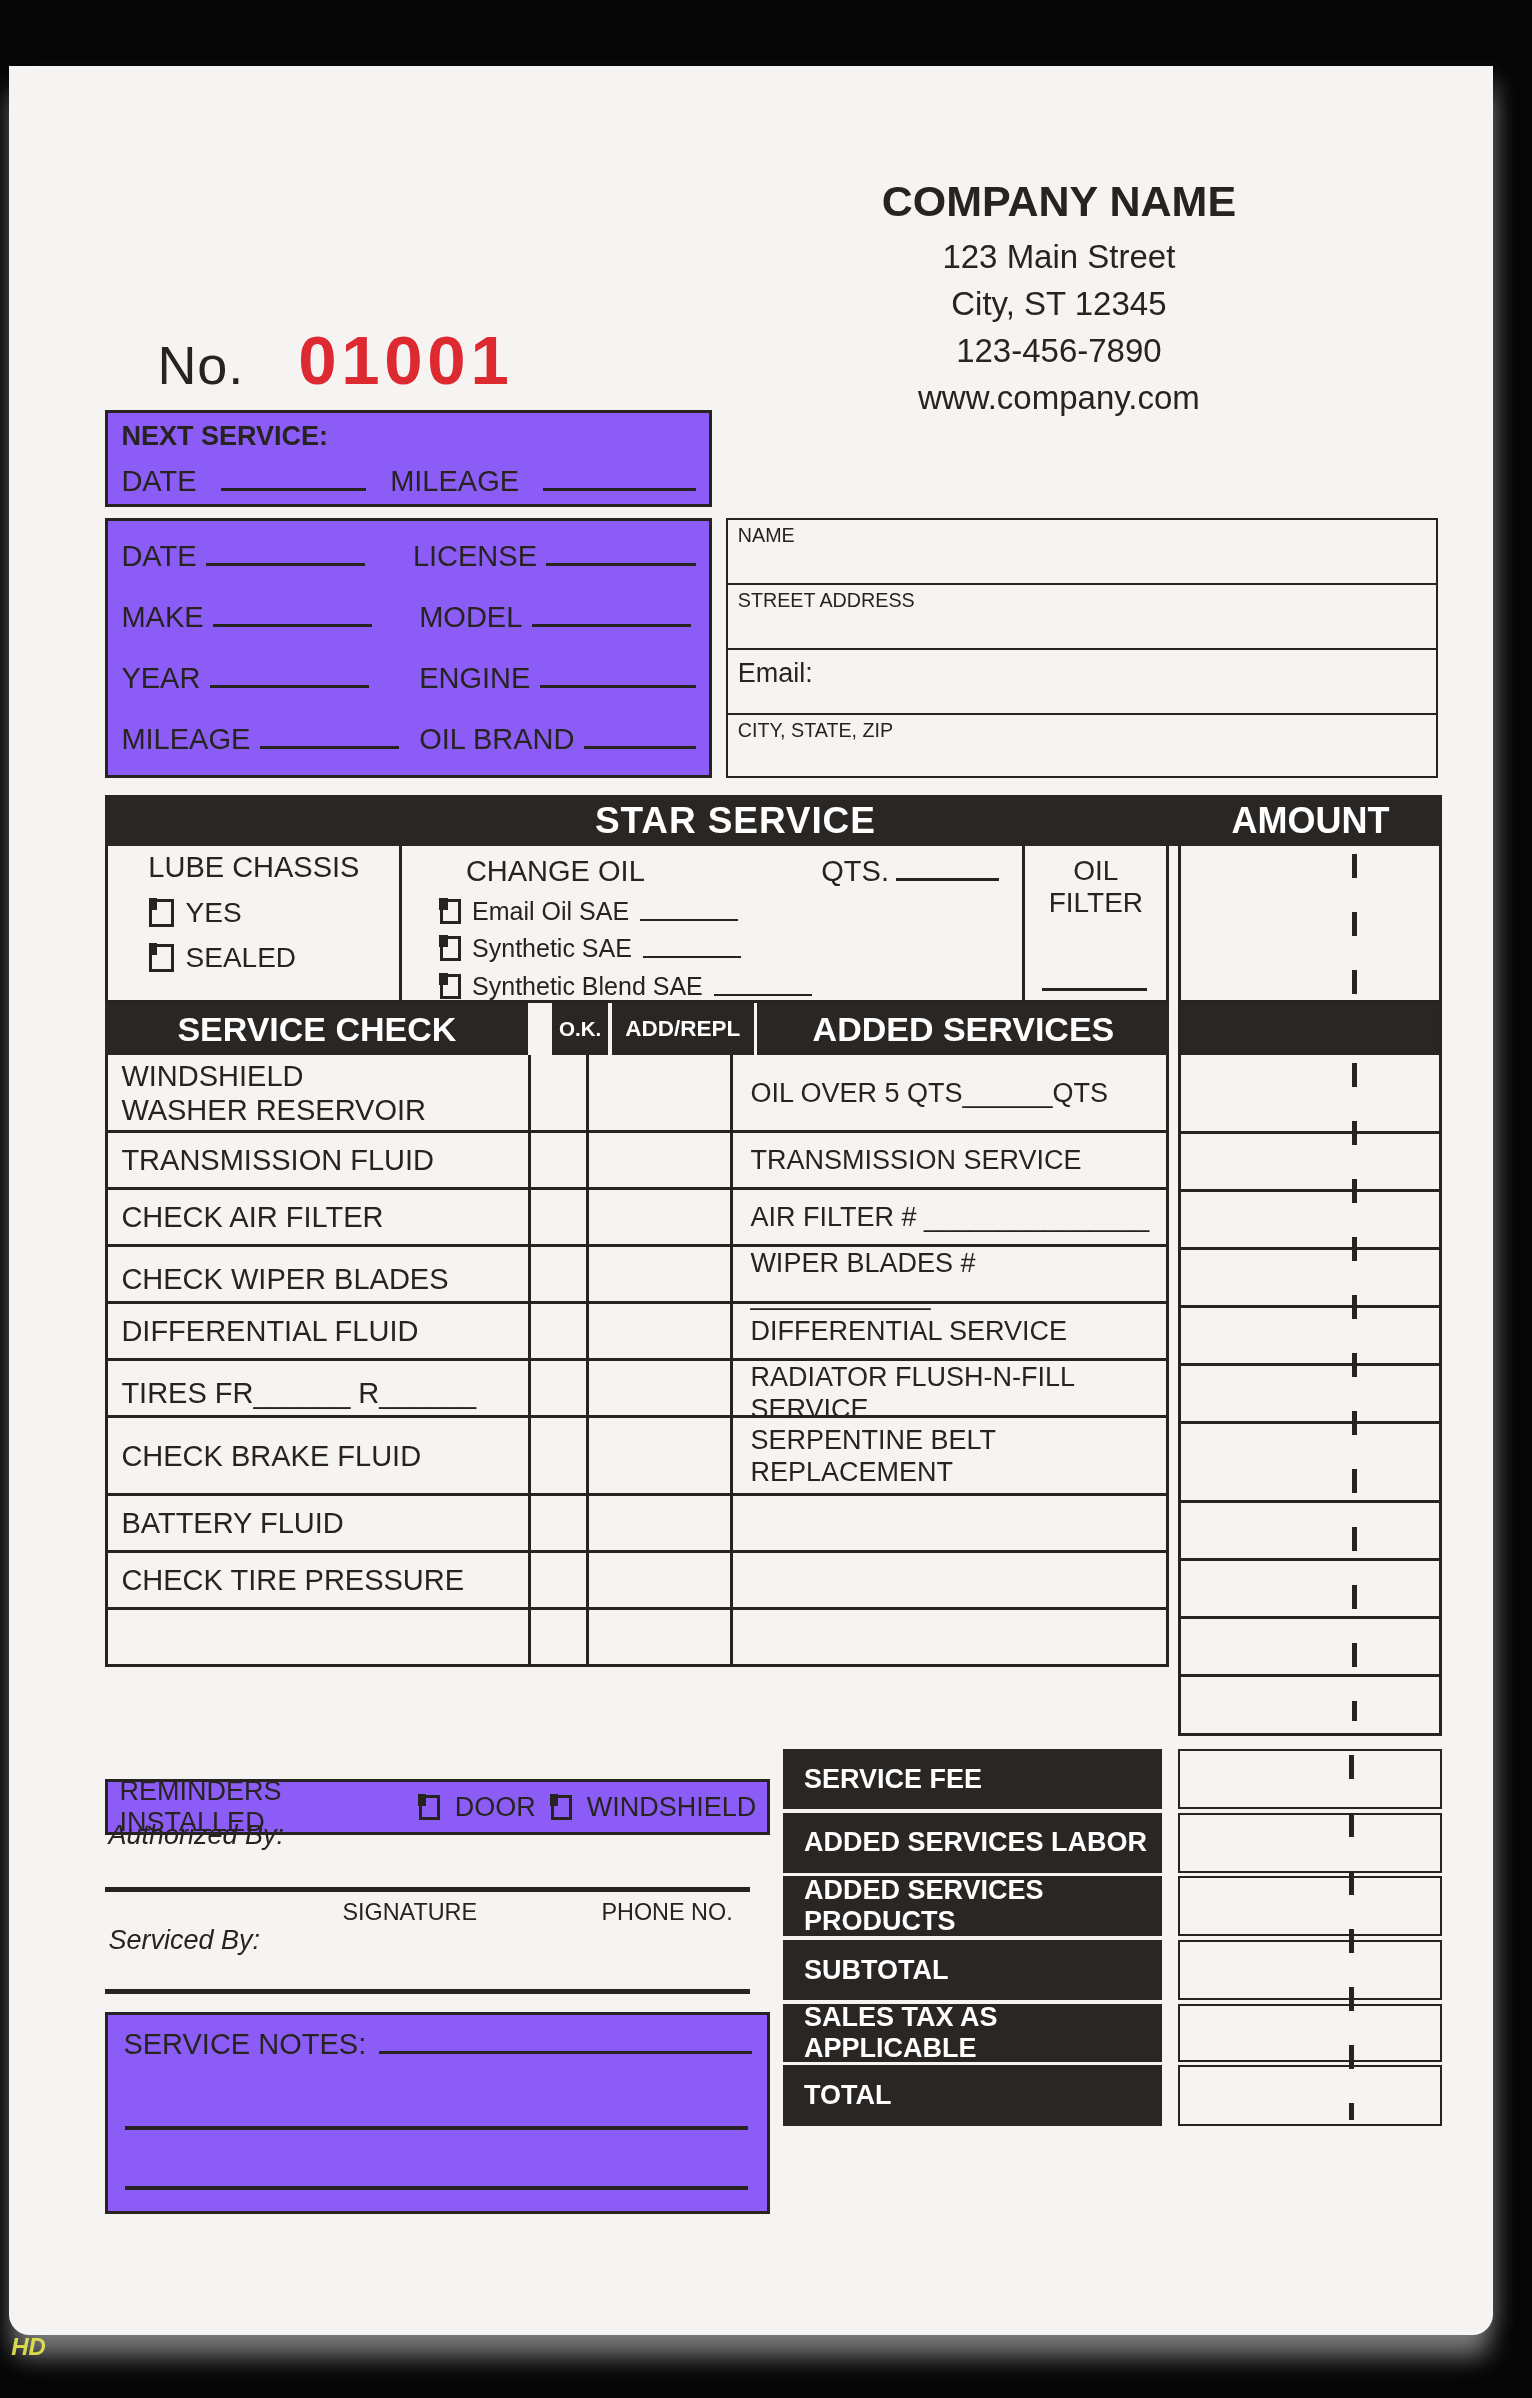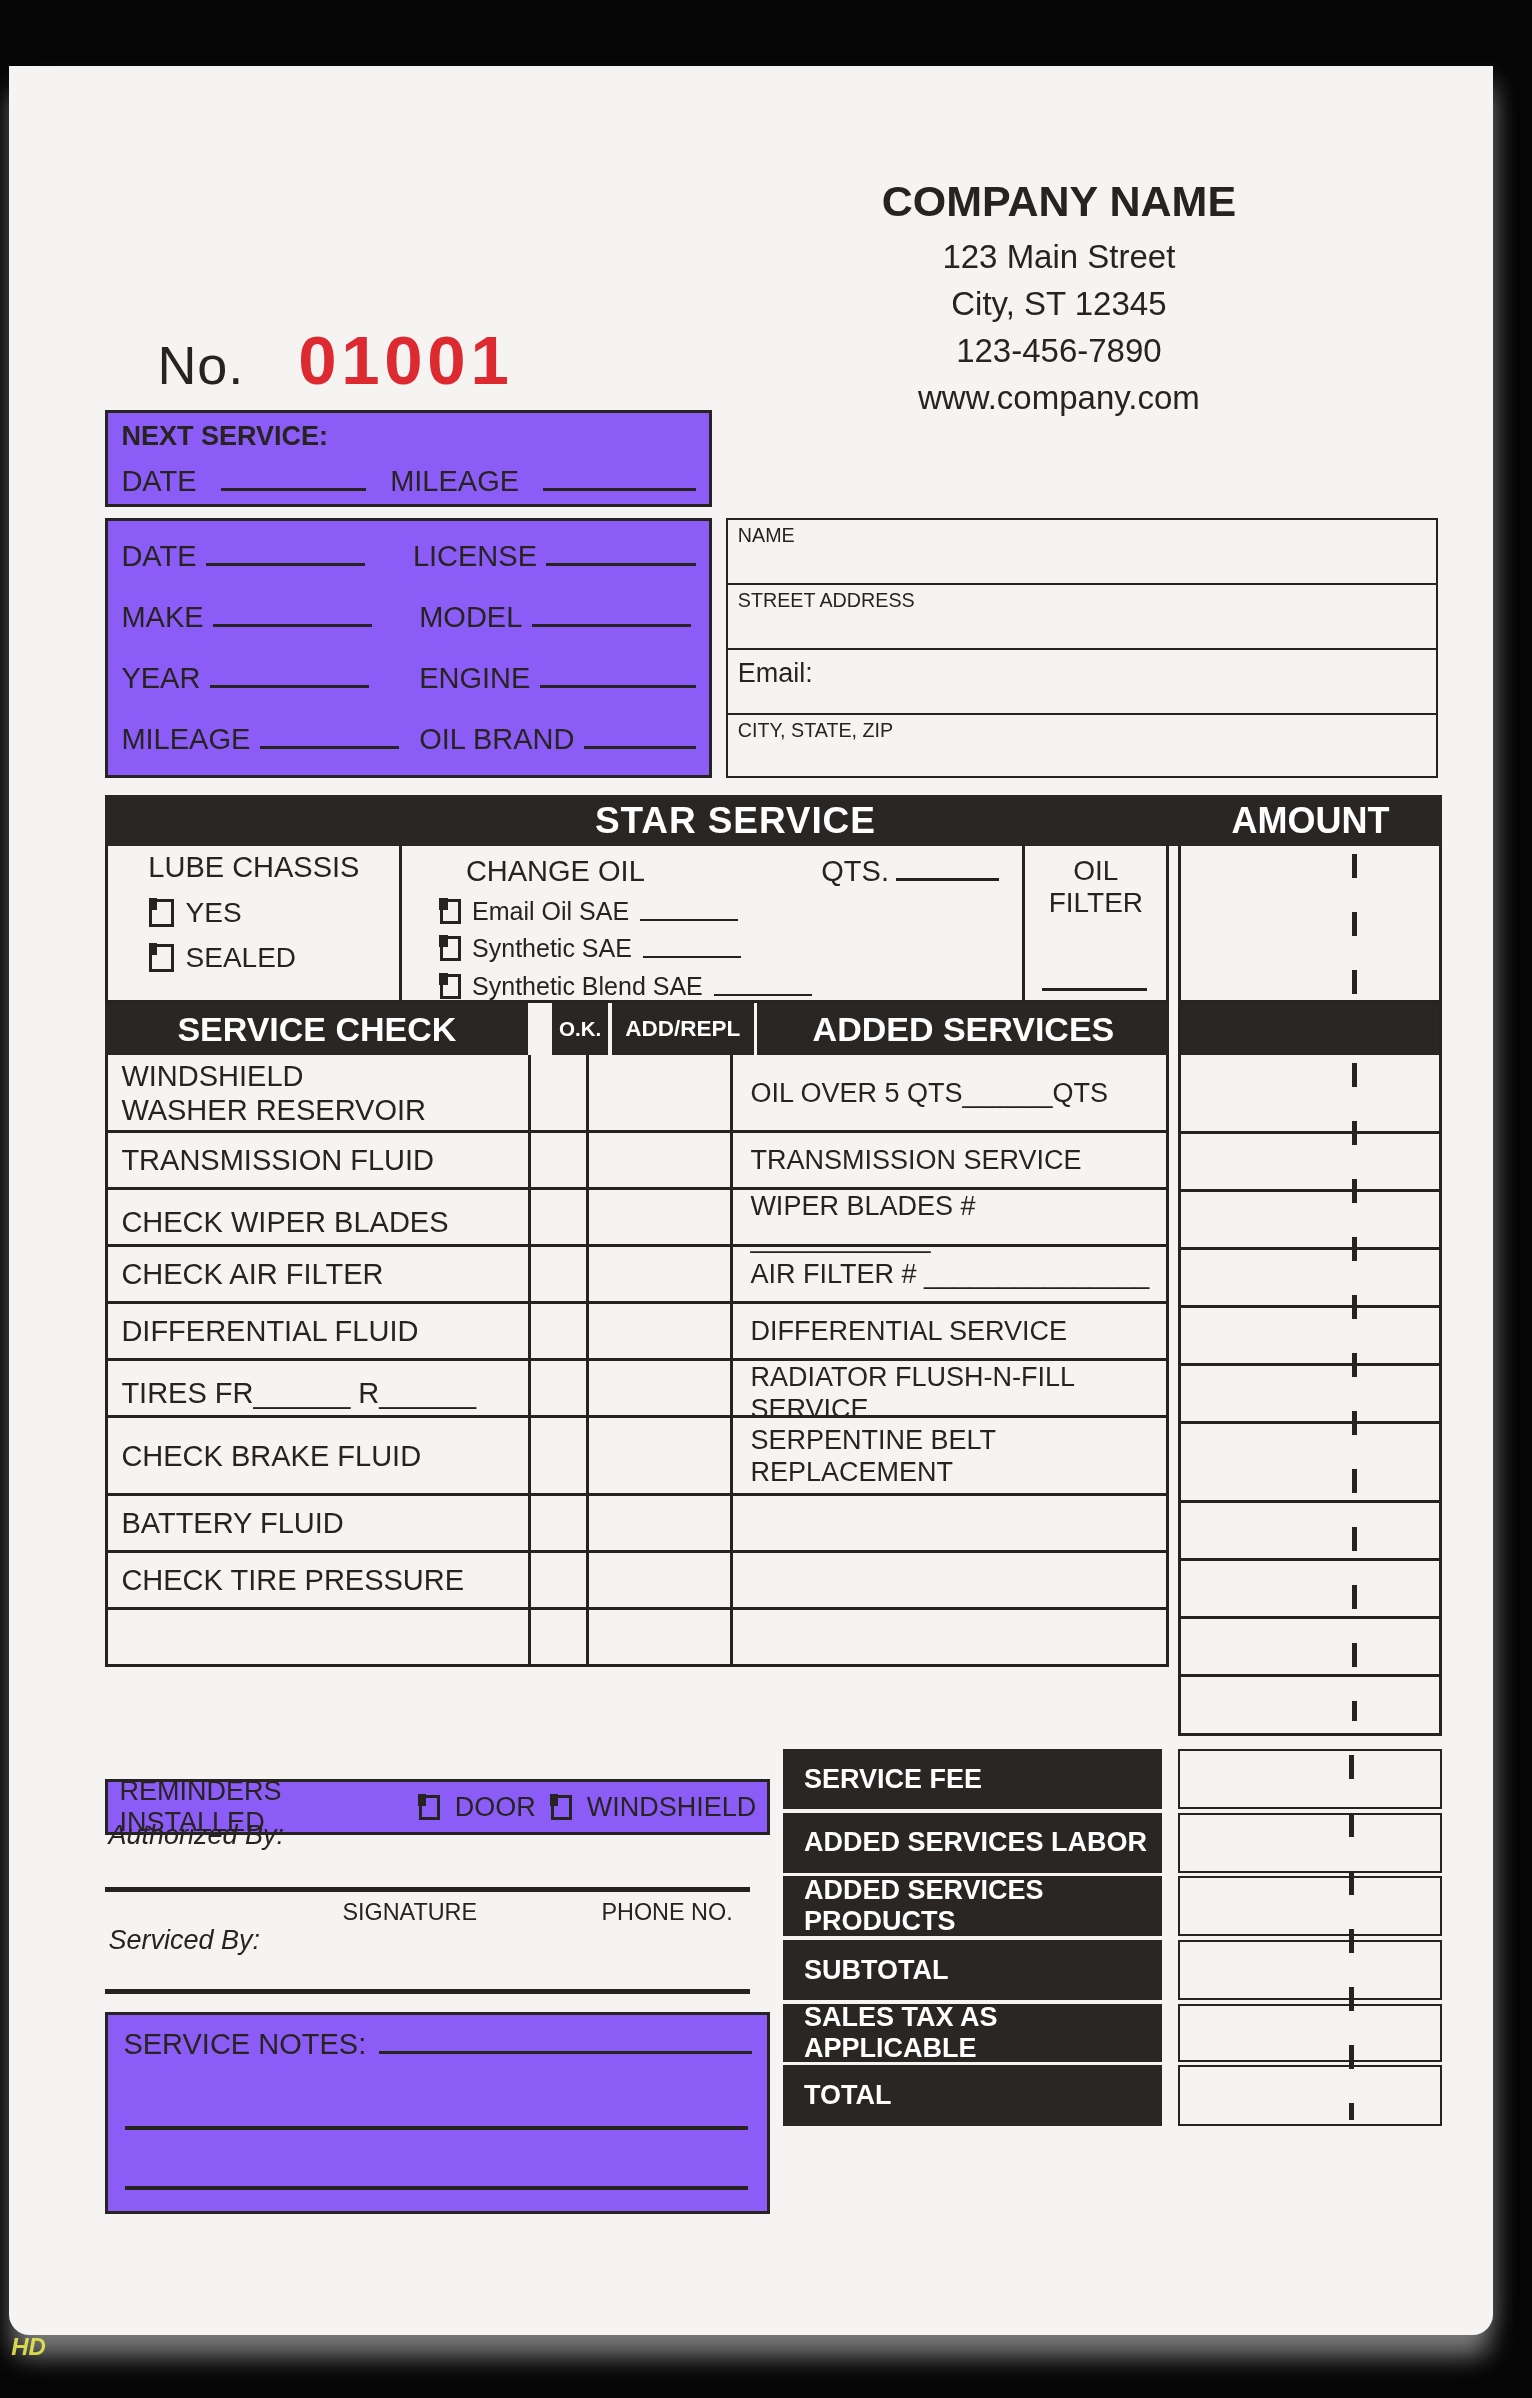--- a/index.html
+++ b/index.html
@@ -247,30 +247,30 @@
           <div class="c3"></div>
         <div class="c4">OIL OVER 5 QTS______QTS</div>
       </div>
       <div class="svc-row h62">
         <div class="c1">TRANSMISSION FLUID</div>
         <div class="c2"></div>
           <div class="c3"></div>
         <div class="c4">TRANSMISSION SERVICE</div>
       </div>
       <div class="svc-row h62">
+        <div class="c1">CHECK AIR FILTER</div>
+        <div class="c2"></div>
+          <div class="c3"></div>
+        <div class="c4">AIR FILTER # _______________</div>
+      </div>
+      <div class="svc-row h62">
         <div class="c1">CHECK WIPER BLADES</div>
         <div class="c2"></div>
           <div class="c3"></div>
         <div class="c4">WIPER BLADES # ____________</div>
-      </div>
-      <div class="svc-row h62">
-        <div class="c1">CHECK AIR FILTER</div>
-        <div class="c2"></div>
-          <div class="c3"></div>
-        <div class="c4">AIR FILTER # _______________</div>
       </div>
       <div class="svc-row h62">
         <div class="c1">DIFFERENTIAL FLUID</div>
         <div class="c2"></div>
           <div class="c3"></div>
         <div class="c4">DIFFERENTIAL SERVICE</div>
       </div>
       <div class="svc-row h62">
         <div class="c1">TIRES FR______ R______</div>
         <div class="c2"></div>

